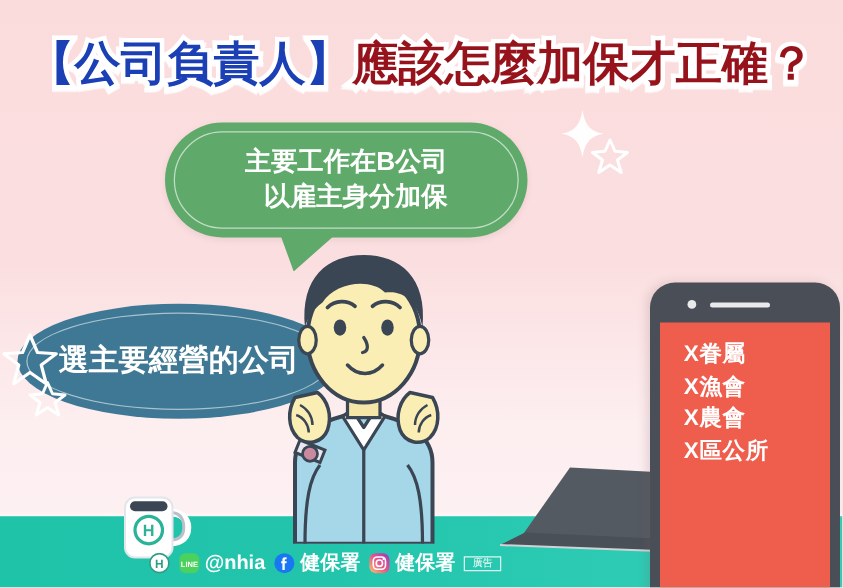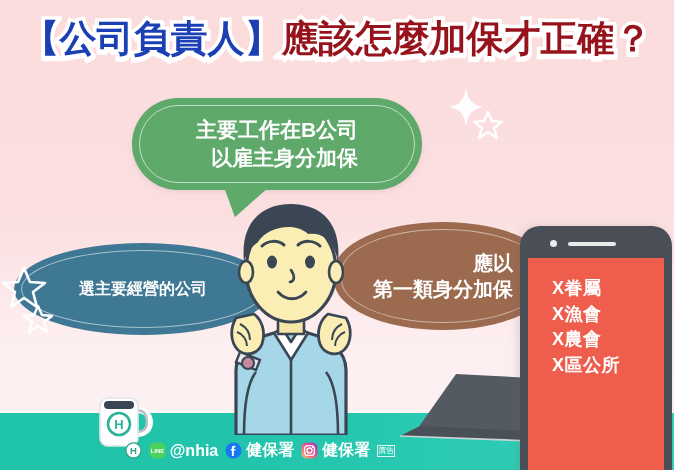--- a/index.html
+++ b/index.html
@@ -16,21 +16,21 @@
   .desk{
     position:absolute;left:0;right:0;bottom:0;height:57px;
     background:linear-gradient(90deg,#1fc3a8 0%,#22c5ac 40%,#2ecbb4 75%,#36d0ba 100%);
   }
   .desk-edge{
     position:absolute;left:0;right:0;bottom:57px;height:3px;
     background:rgba(255,255,255,.25);
   }
   
   .title-wrap{
-    position:absolute;top:20px;left:0;right:0;text-align:center;
+    position:absolute;top:32px;left:0;right:0;text-align:center;
     z-index:40;pointer-events:none;text-decoration:underline;
   }
   .title{
     display:inline-block;
     font-size:37px;font-weight:bold;letter-spacing:0px;
     line-height:1;white-space:nowrap;
     -webkit-text-stroke:7px #ffffff;
     paint-order:stroke fill;
     filter:drop-shadow(0 2px 0 rgba(255,255,255,.9));
   }
@@ -58,21 +58,21 @@
   #bubble-green .tail{
     position:absolute;left:92px;bottom:-26px;width:54px;height:34px;
     background:#5fa96a;
     clip-path:polygon(0% 0%,100% 0%,18% 100%);
     transform:rotate(-4deg);
   }
   
   #bubble-blue{
     left:14px;top:243px;width:258px;height:92px;
     background:#3f7894;border-radius:50%/50%;
-    font-size:16px;
+    font-size:24px;
   }
   #bubble-blue .inner-line{border-color:rgba(255,255,255,.55);}
   
   #bubble-brown{
     left:334px;top:222px;width:218px;height:108px;
     background:#9b6a4f;border-radius:50%/46%;
     font-size:20px;
   }
   #bubble-brown .inner-line{border-color:rgba(255,255,255,.5);}
   
@@ -98,36 +98,36 @@
     background:#e9eaec;
   }
   #phone .screen{
     position:absolute;left:8px;top:32px;right:8px;bottom:0;
     background:#ef5d4d;padding:10px 0 0 0;box-sizing:border-box;
   }
   #phone .scr-title{
     color:#ffffff;font-size:19px;font-weight:bold;text-align:center;
     margin:3px 0 9px 0;letter-spacing:.5px;
   }
-  #phone .scr-list{margin:8px;padding:0 12px 0 16px;list-style:none;}
+  #phone .scr-list{margin:3px;padding:0 12px 0 16px;list-style:none;}
   #phone .scr-list li{
     color:#ffffff;font-size:18px;font-weight:bold;line-height:1.42;
     letter-spacing:.5px;
   }
   
   #footer{
     position:absolute;left:0;bottom:9px;width:520px;
     display:flex;align-items:center;justify-content:center;gap:7px;
     z-index:35;
   }
   #footer .f-item{display:flex;align-items:center;gap:4px;}
   #footer .f-label{color:#ffffff;font-size:16px;font-weight:bold;}
   #footer .ad-badge{
     color:#ffffff;font-size:8px;border:1px solid rgba(255,255,255,.85);
-    padding:1px 0;line-height:1;margin-left:3px;
+    padding:1px 6px;line-height:1;margin-left:3px;
   }
   .ic{display:block;}
 </style>
 </head>
 <body>
 
 <div id="poster">
 
   <div class="desk-edge"></div>
   <div class="desk"></div>
@@ -157,27 +157,20 @@
     </span>
   </div>
 
   <div class="bubble" id="bubble-blue">
     <span class="inner-line"></span>
     <span class="btxt">
       <span>選主要經營的公司</span><br>
     </span>
   </div>
 
-  <div class="bubble" id="bubble-brown">
-    <span class="inner-line"></span>
-    <span class="btxt">
-      <span>應以</span><br>
-      <span>第一類身分加保</span>
-    </span>
-  </div>
 
   <svg id="person" viewBox="0 0 190 235">
 
     <path d="M40 235 L40 170 C40 150 58 138 78 133 L112 133 C132 138 150 150 150 170 L150 235 Z" fill="#a6d7e8" stroke="#3b4654" stroke-width="3.2" stroke-linejoin="round"></path>
 
     <path d="M78 133 L95 160 L112 133 L104 128 L95 142 L86 128 Z" fill="#ffffff" stroke="#3b4654" stroke-width="2.6" stroke-linejoin="round"></path>
     <path d="M95 160 L95 235" stroke="#3b4654" stroke-width="2.6" fill="none"></path>
 
     <path d="M82 112 L82 134 L108 134 L108 112 Z" fill="#f5e6a8" stroke="#3b4654" stroke-width="2.6"></path>
 

